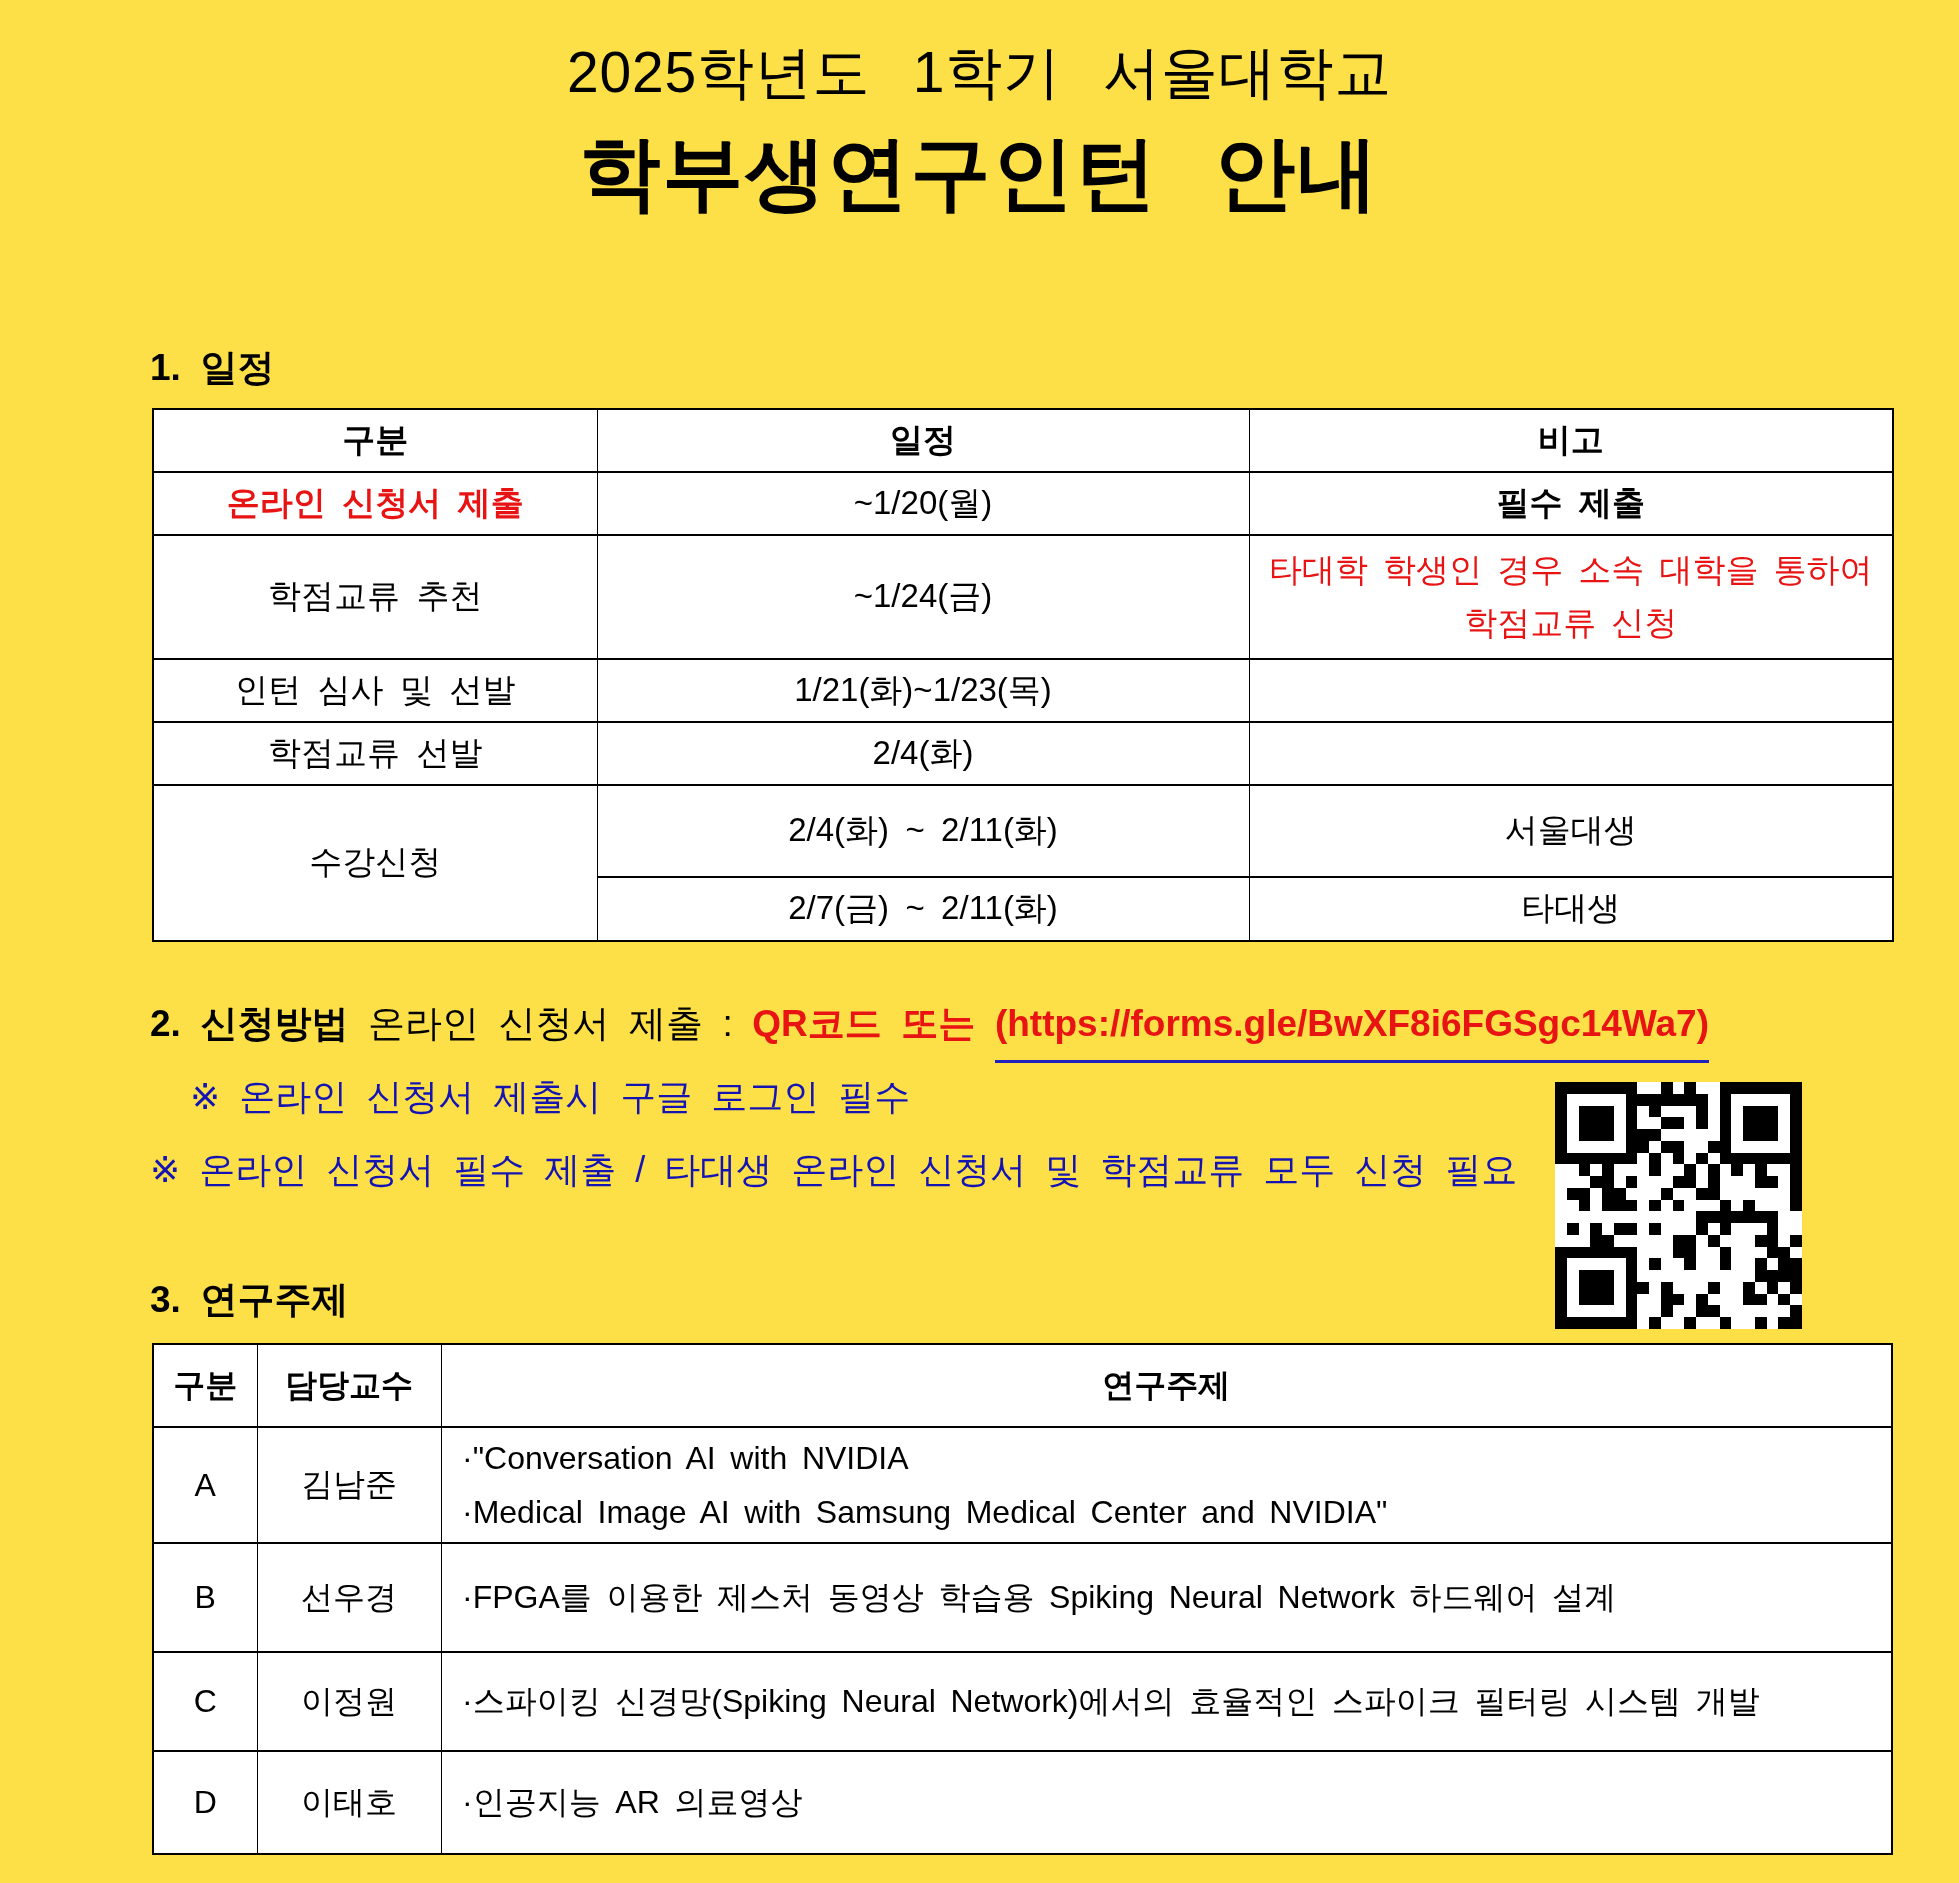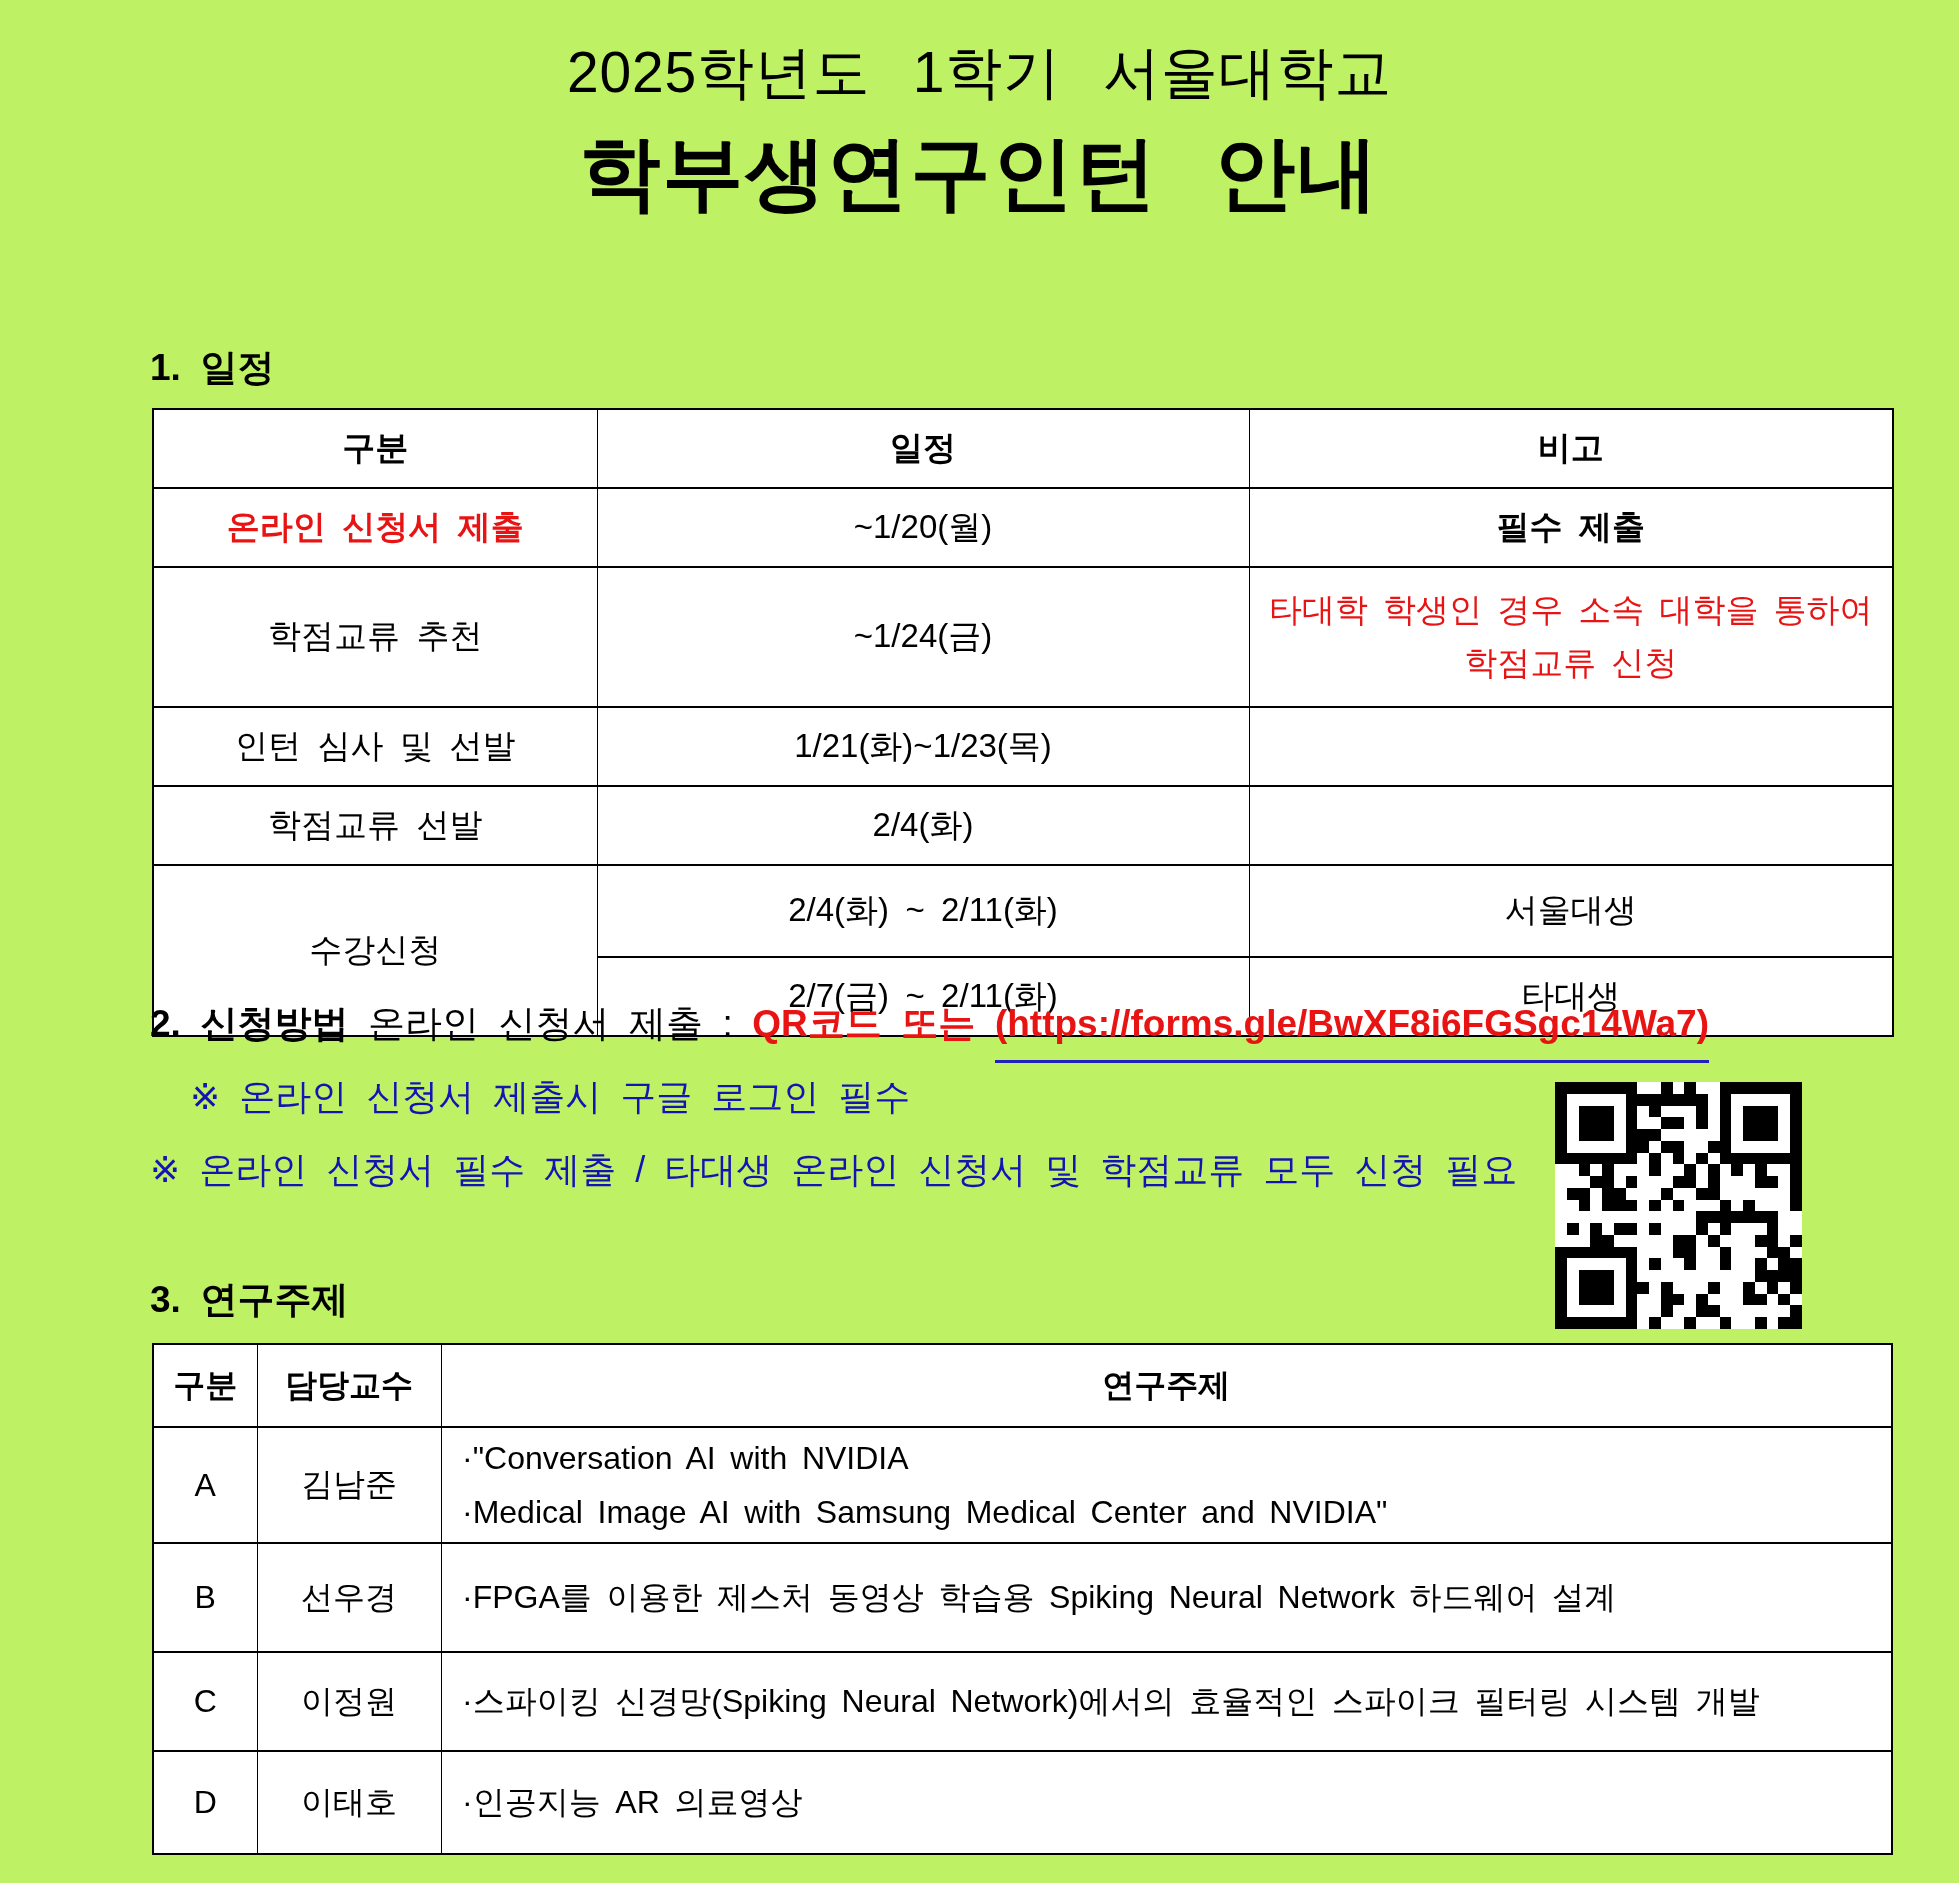--- a/index.html
+++ b/index.html
@@ -1,17 +1,17 @@
 <!DOCTYPE html>
 <html style="font-size:12.6px"><head>
 <meta charset="utf-8">
 <style>
   html,body { margin:0; padding:0; background:#ffffff; }
   .page {
-    position:relative; width:1959px; height:1884px; background:#bef264;
+    position:relative; width:1959px; height:1884px; background:#fde047;
     font-family:"Liberation Sans","DejaVu Sans",sans-serif; color:#000;
     overflow:hidden;
   }
   .title1 {
     position:absolute; top:35px; left:0; width:100%;
     text-align:center; font-size:57px; font-weight:500;
     letter-spacing:0.8px; word-spacing:0.45em; white-space:nowrap;
   }
   .title2 {
     position:absolute; top:120px; left:0; width:100%;
@@ -27,21 +27,21 @@
 
   table.doc-table {
     position:absolute; left:152px; border-collapse:collapse;
     table-layout:fixed; background:#fff;
   }
   table.doc-table { border:2.4px solid #000; }
   table.doc-table td, table.doc-table th {
     border-left:1.6px solid #000; border-right:1.6px solid #000;
     border-top:2.4px solid #000; border-bottom:2.4px solid #000;
     text-align:center; vertical-align:middle;
-    padding:16px 11px; overflow:hidden;
+    padding:8px 11px; overflow:hidden;
   }
   #schedule-table { top:408px; width:1740px; font-size:33px; }
   #schedule-table th { font-weight:700; }
   #research-table { top:1343px; width:1740px; font-size:32px; }
   #research-table th { font-weight:700; }
   #research-table td.topic-cell {
     text-align:left; padding:0 20.5px; line-height:1.7; word-spacing:0.18em;
   }
   .cell-red-bold { color:#e81414; font-weight:700; }
   .cell-bold { font-weight:700; }

